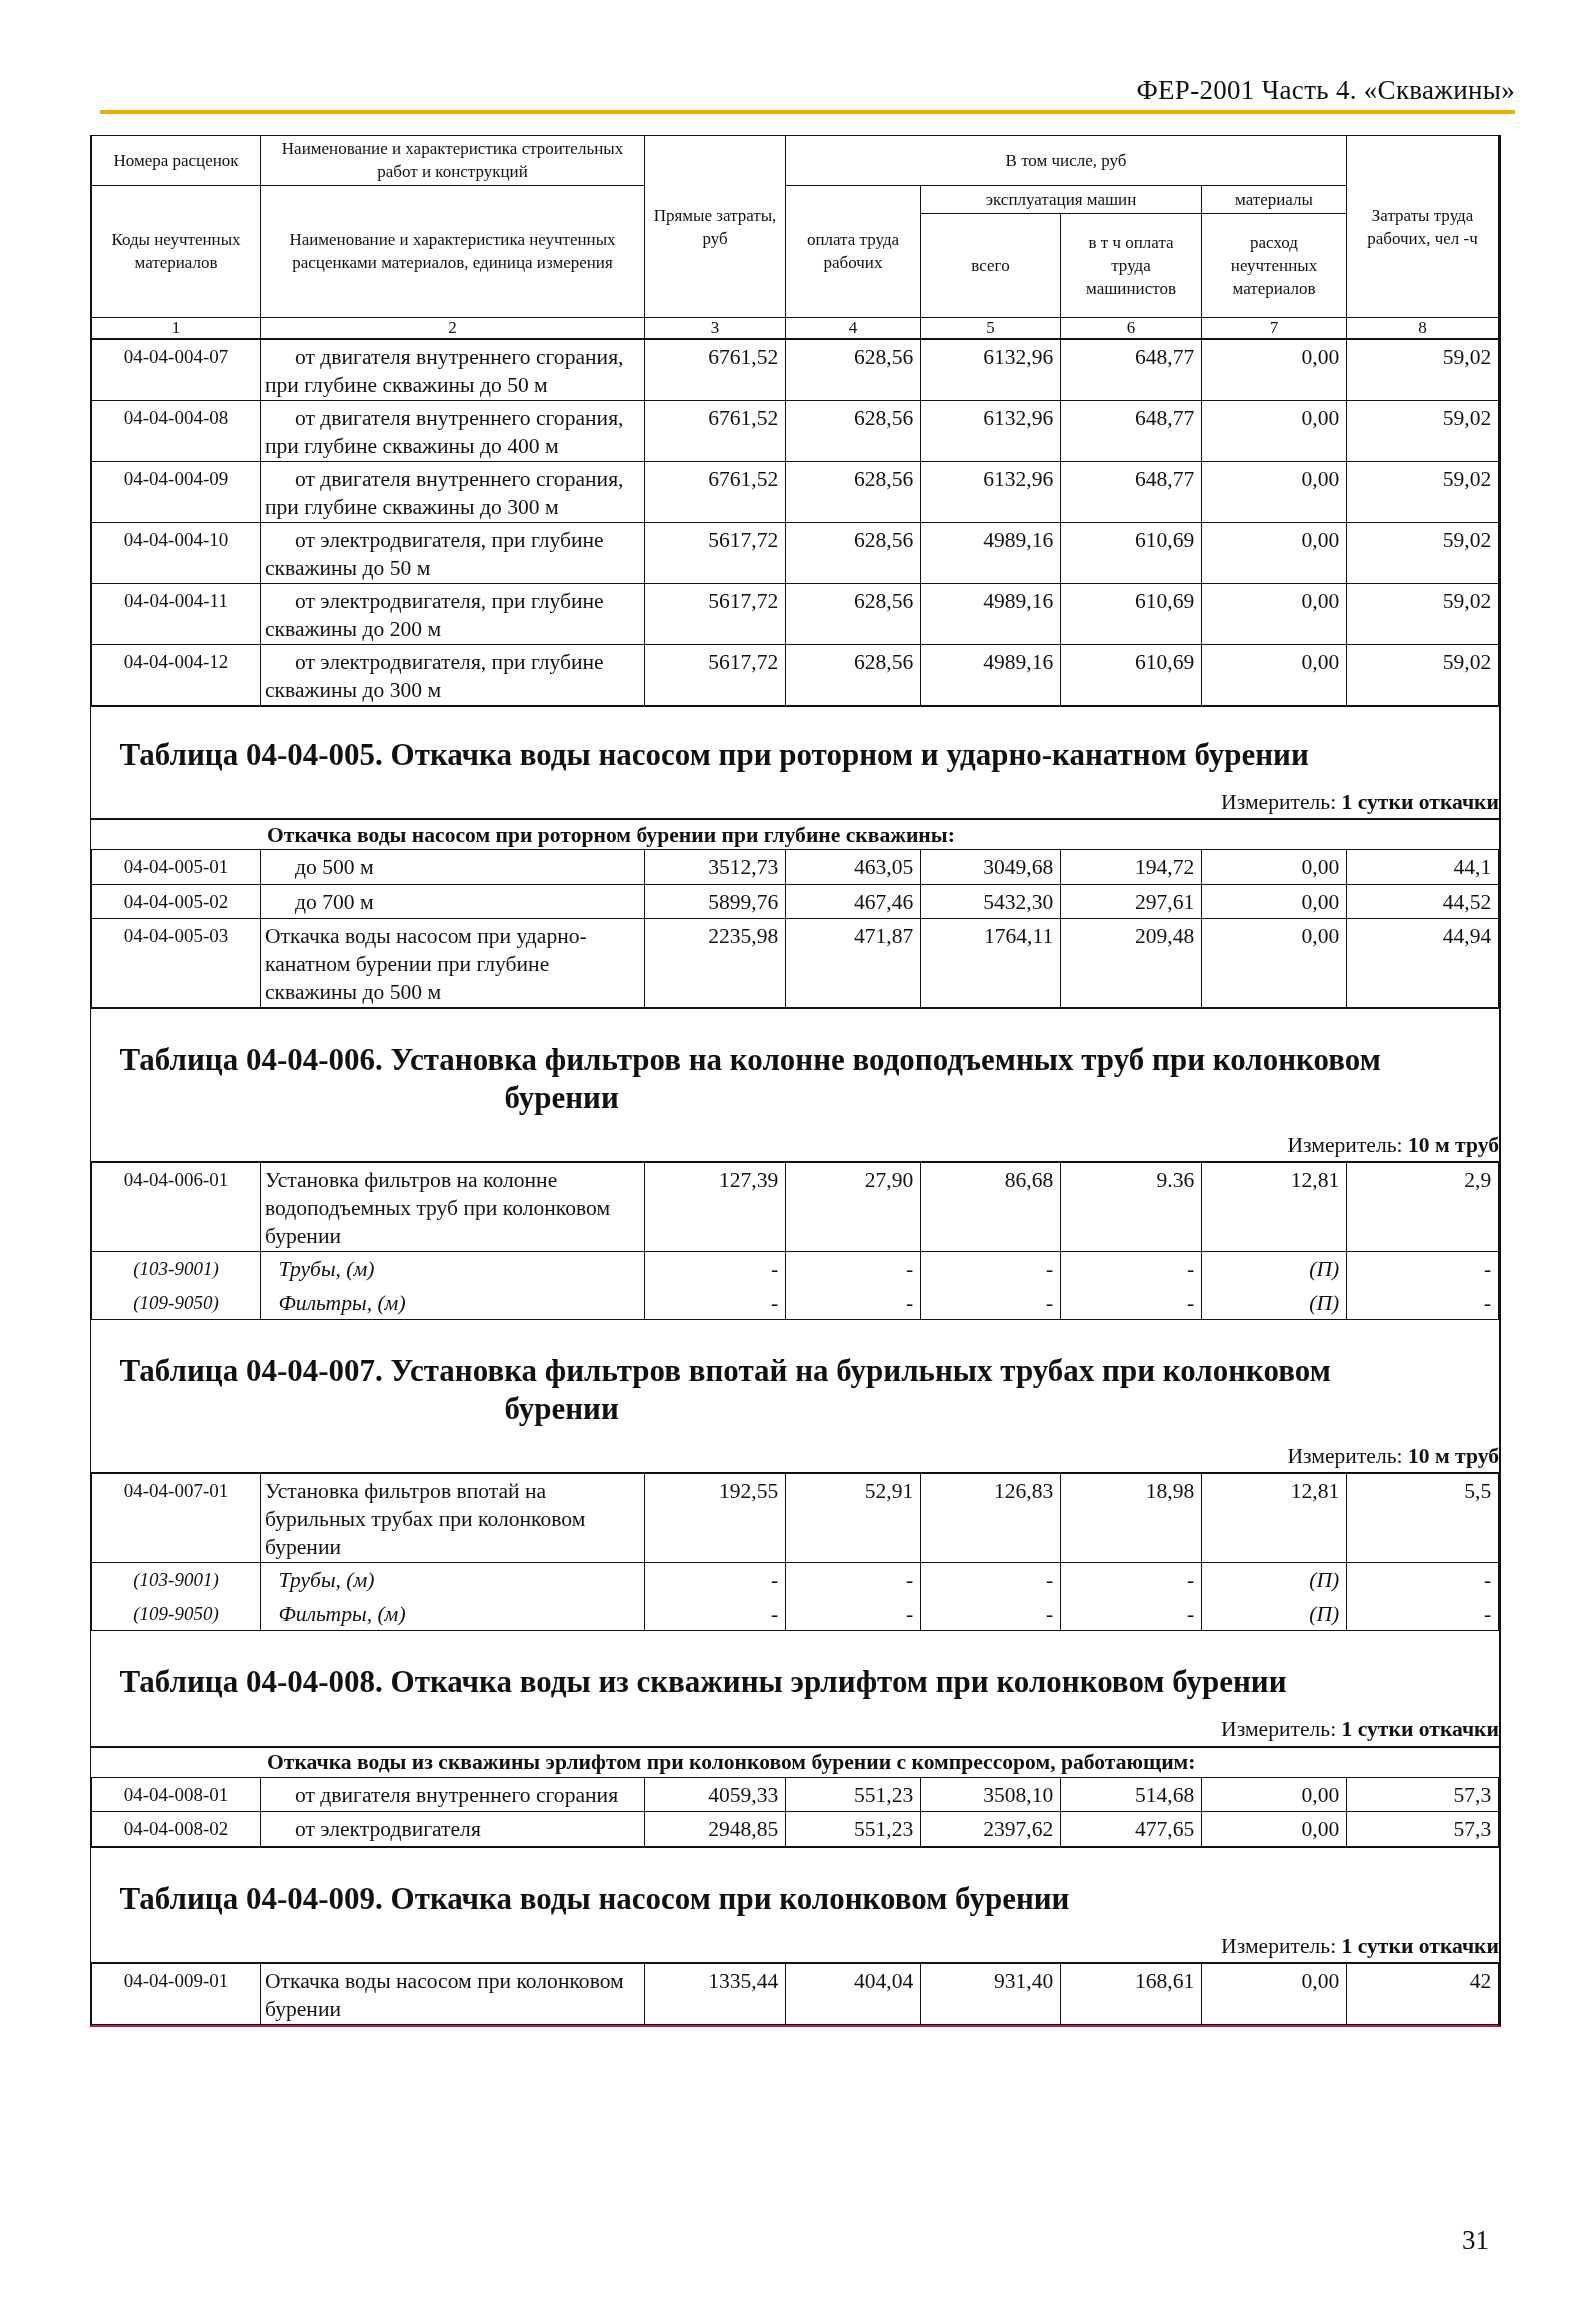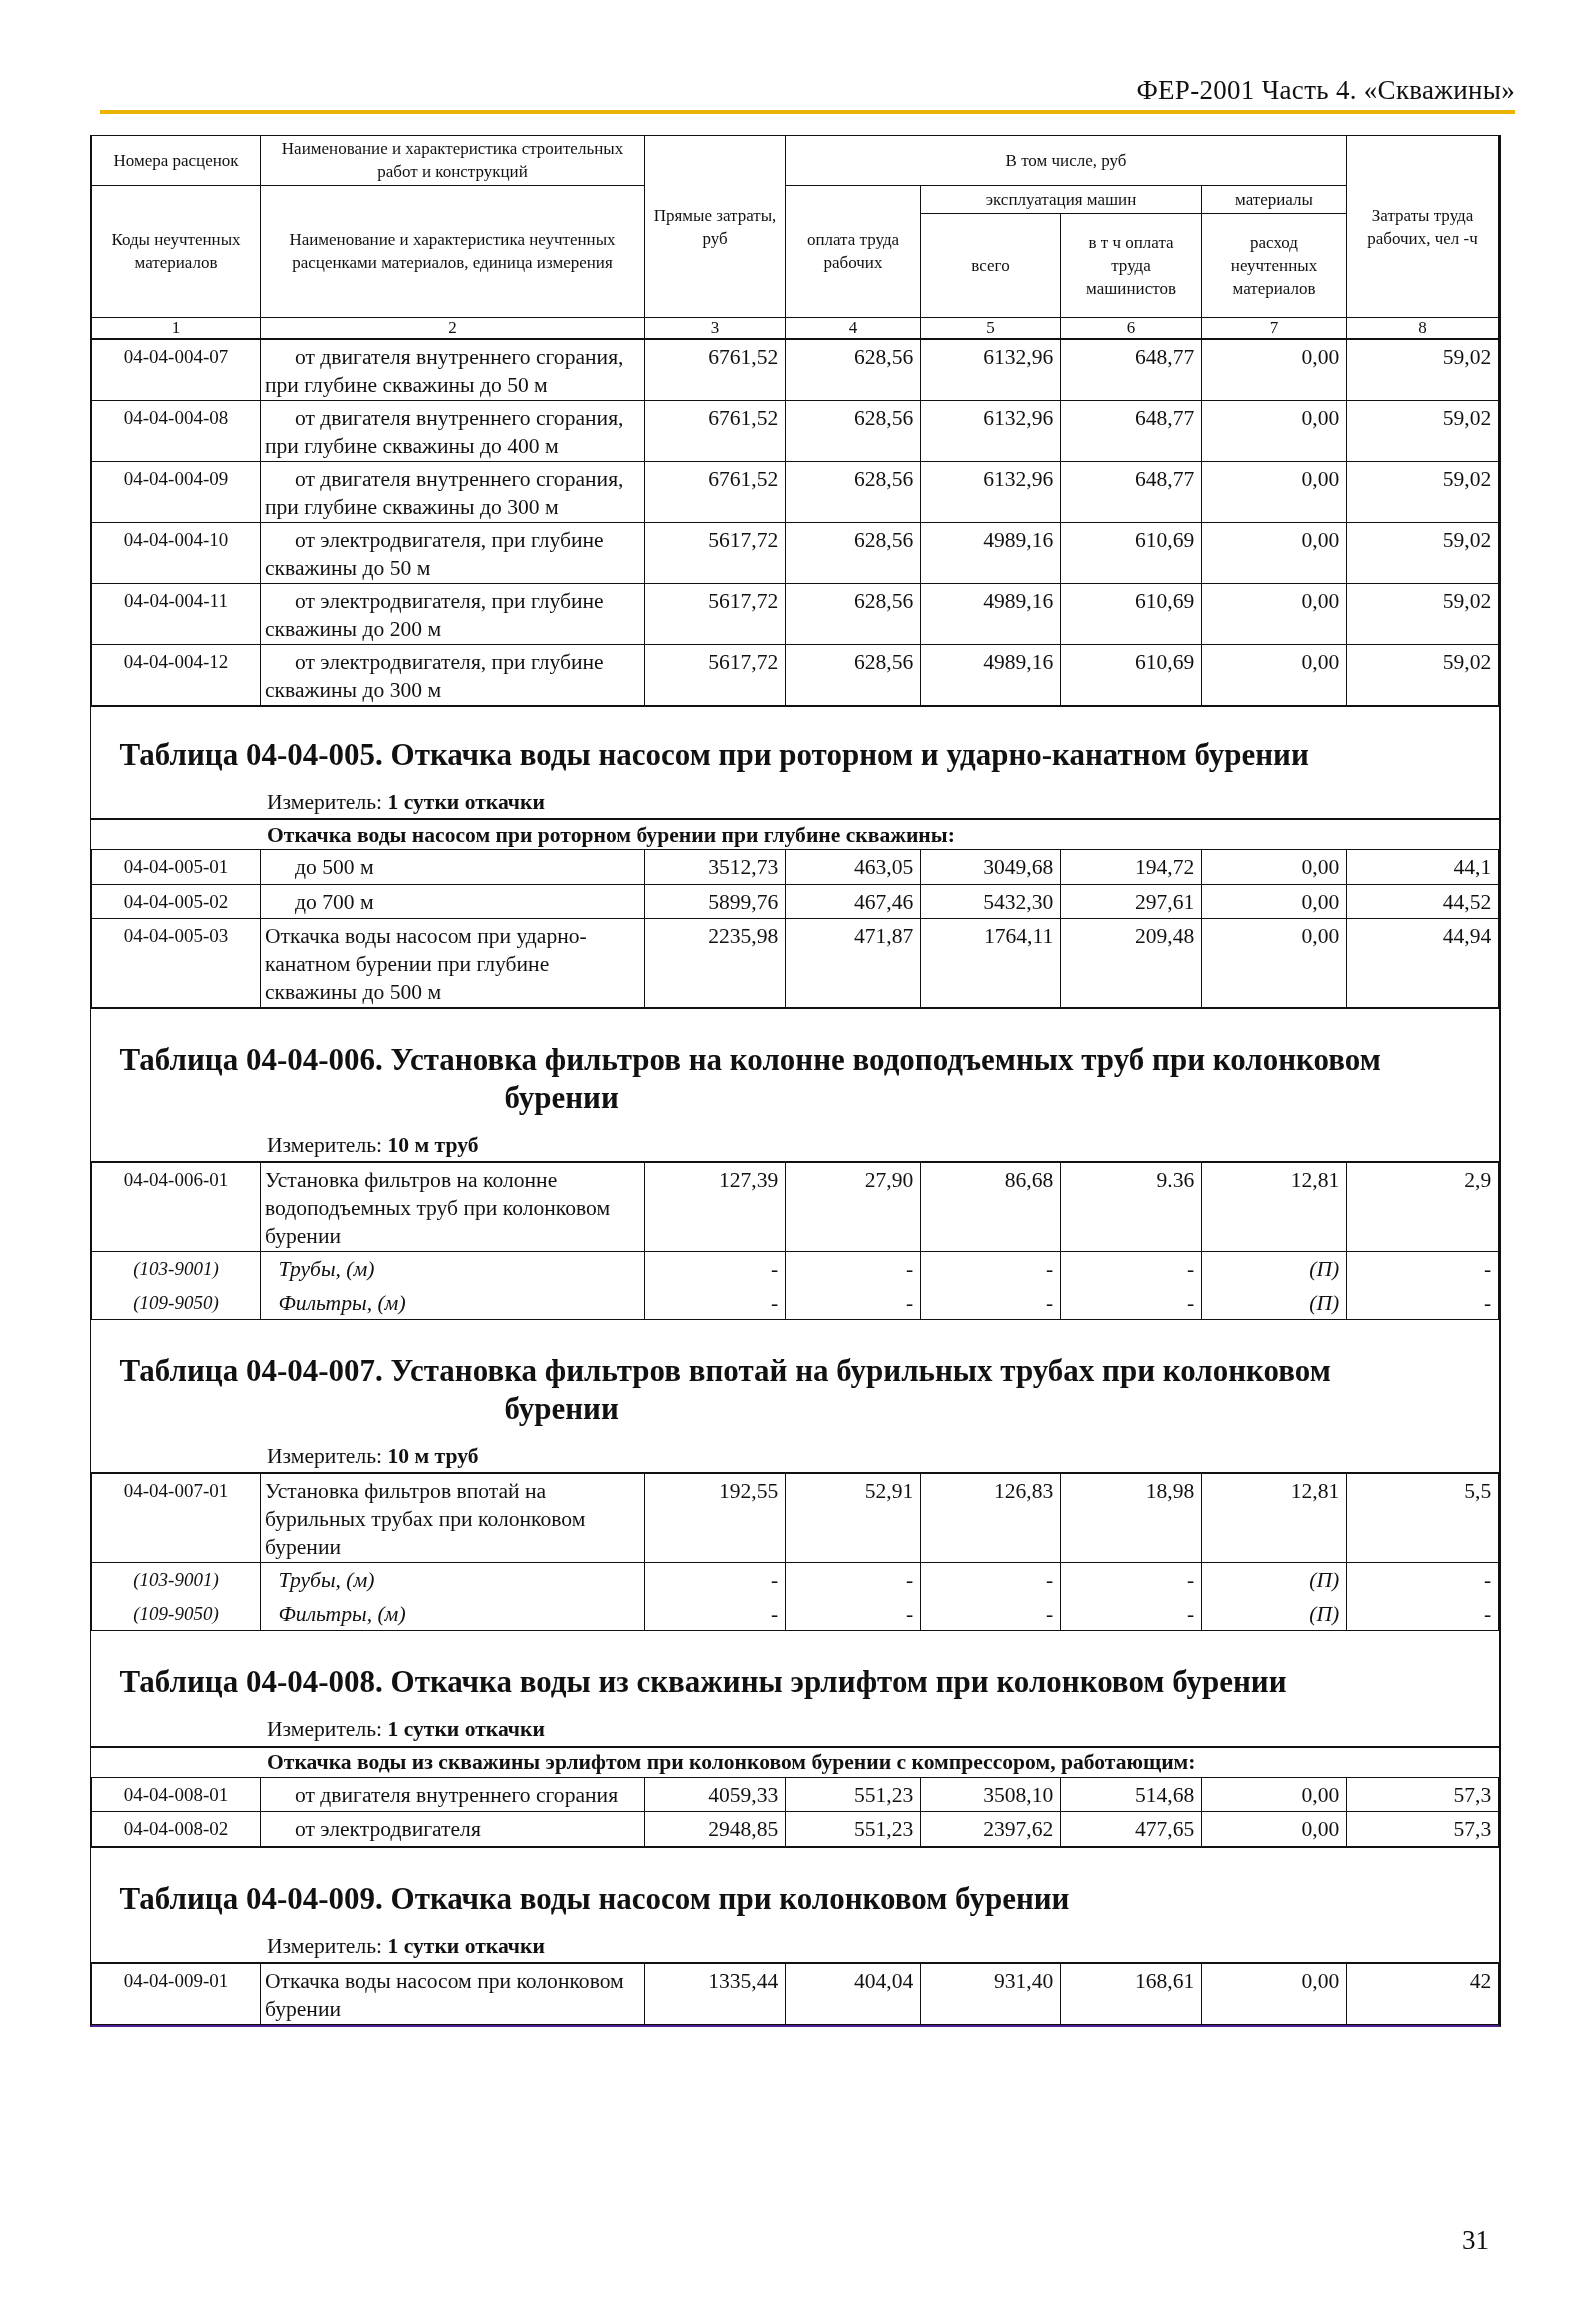--- a/index.html
+++ b/index.html
@@ -9,41 +9,41 @@
   }
   .page-header {
     position: absolute; left: 100px; top: 67px; width: 1415px; height: 43px;
     border-bottom: 4px solid #eab308;
   }
   .page-header-title {
     position: absolute; right: 0; bottom: 4px; font-size: 27px; letter-spacing: 0.3px;
   }
   .doc {
     position: absolute; left: 90px; top: 135px; width: 1408px;
-    border-left: 1.3px solid #111; border-right: 2px solid #111; border-bottom: 2px solid #4c1d95;
+    border-left: 1.3px solid #111; border-right: 2px solid #111; border-bottom: 2px solid #be185d;
   }
   table.grid {
     width: 100%; border-collapse: collapse; table-layout: fixed;
   }
   table.grid td, table.grid th {
     border: 1.3px solid #111; padding: 1.3px 6.7px; vertical-align: top;
     font-weight: normal;
   }
   .hdr { text-align: center; vertical-align: middle !important; font-size: 17px; line-height: 23px; }
   .colnum { text-align: center; font-size: 17px; padding: 0 !important; height: 20px; }
   .code { text-align: center; font-size: 19px; line-height: 28px; white-space: nowrap; padding: 2.7px 2.7px !important; }
   .name { font-size: 21.6px; line-height: 28px; text-align: left; padding: 2.7px 2.7px 1.3px 4px !important; }
   .name .ind { padding-left: 30px; }
   .num { text-align: right; font-size: 21.6px; line-height: 28px; padding: 2.7px 6.7px 1.3px 2.7px !important; }
   .ital { font-style: italic; }
   .sec-title {
     font-size: 31px; font-weight: bold; line-height: 38px; padding: 32px 5.4px 0 5.4px; margin-left: 23px;
   }
   .sec-title .cont { display: block; padding-left: 385px; }
-  .measure { font-size: 21.6px; padding: 16px 0 2.7px 176px; line-height: 25.6px; }
+  .measure { font-size: 21.6px; padding: 16px 0 2.7px 176px; line-height: 25.6px; text-align: right; }
   .measure b { font-weight: bold; }
   .sub-group {
     font-size: 21.6px; font-weight: bold; padding: 2.7px 0 1.3px 176px; line-height: 25.6px;
     border-top: 2px solid #111;
   }
   .spacer { height: 15px; }
   .thick-top { border-top: 2px solid #111; }
   .mat td { border-top: none !important; border-bottom: none !important; }
   .page-number {
     position: absolute; left: 1462px; top: 2209px; font-size: 27px; margin-top: 16px;

